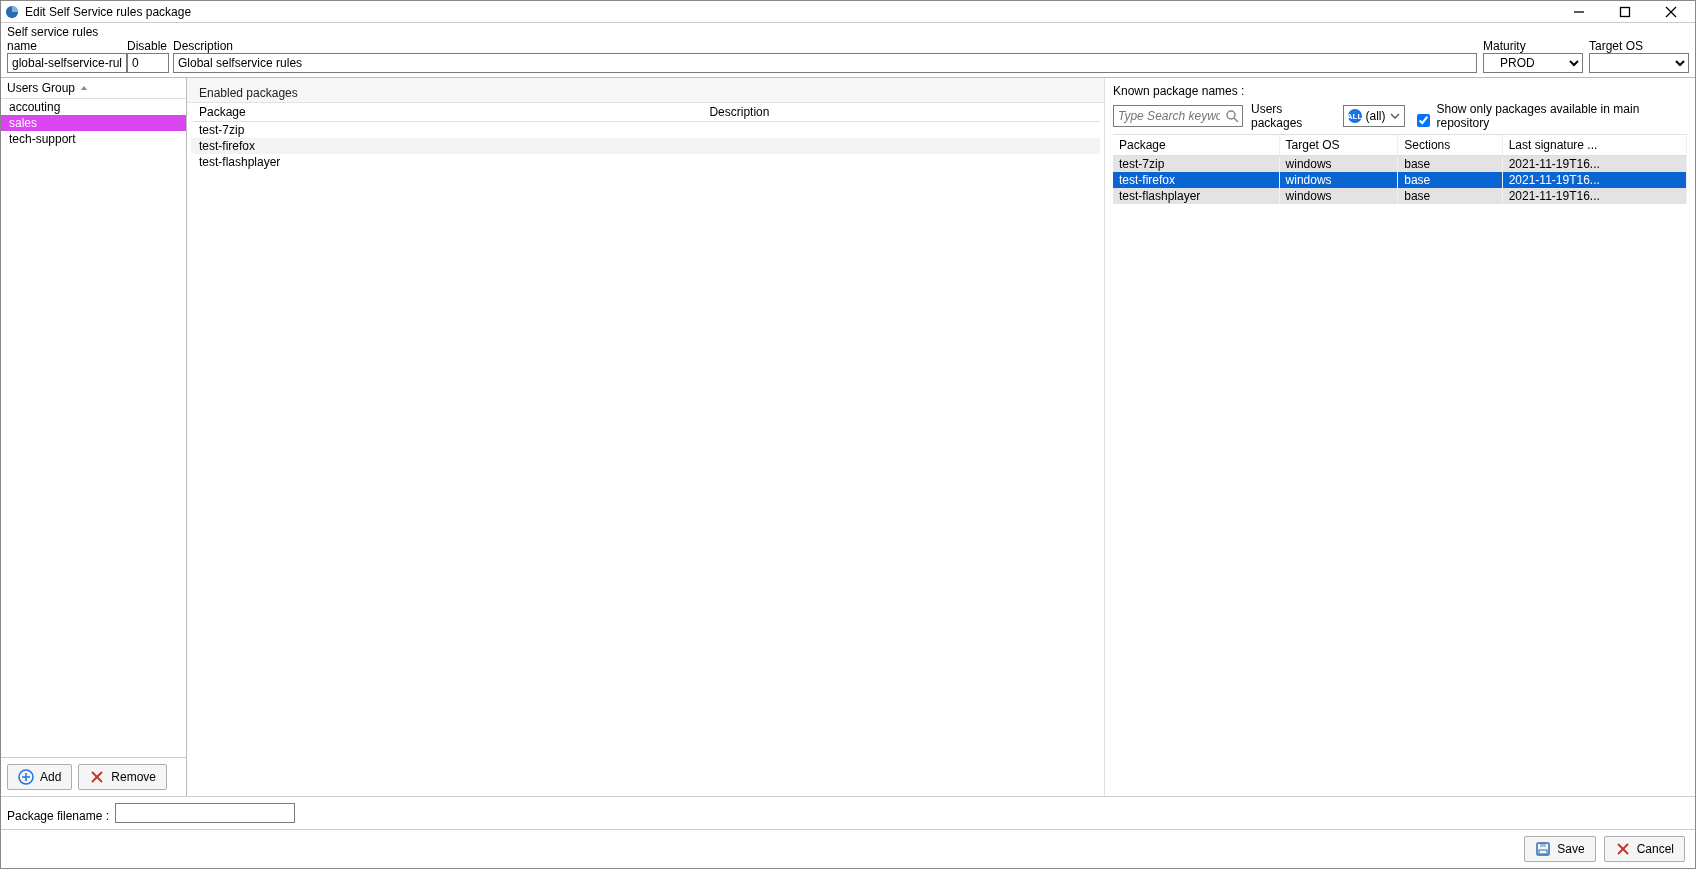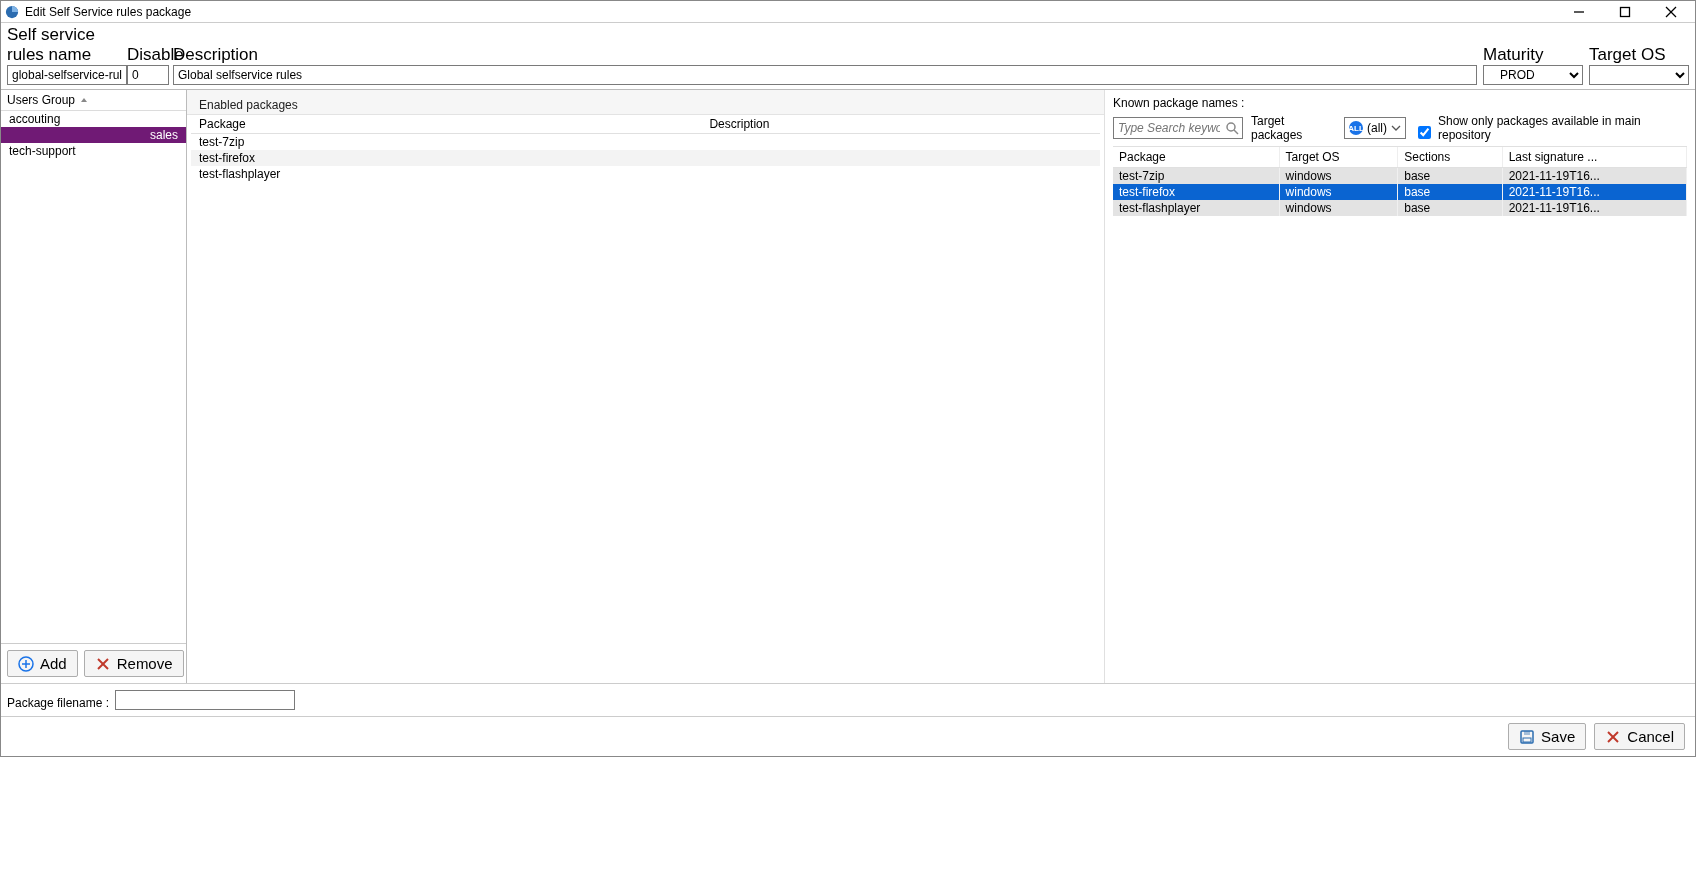--- a/index.html
+++ b/index.html
@@ -6,21 +6,21 @@
   body {
     margin: 0;
     font-family: "Segoe UI", Tahoma, sans-serif;
     font-size: 12px;
     color: #000;
     background: #fff;
     overflow: hidden;
   }
   .window {
     width: 1696px;
-    height: 757px;
+    height: 869px;
     display: flex;
     flex-direction: column;
     border: 1px solid #888;
     background: #fff;
   }
   
   .titlebar {
     height: 22px;
     display: flex;
     align-items: center;
@@ -35,21 +35,21 @@
   .win-btn { width: 28px; height: 18px; display:flex; align-items:center; justify-content:center; }
 
   
   .header-row {
     display: flex;
     align-items: flex-end;
     padding: 2px 6px 4px 6px;
     gap: 0;
   }
   .field-group { display:flex; flex-direction:column; }
-  .field-label { font-size: 17px; padding-bottom: 0px; }
+  .field-label { font-size: 12px; padding-bottom: 0px; }
   .hd-input, .hd-select {
     border: 1px solid #7a7a7a;
     height: 20px;
     padding: 1px 4px;
     font-family: inherit;
     font-size: 12px;
     background:#fff;
   }
   .group-name { width: 120px; }
   .group-version { width: 42px; }
@@ -62,26 +62,26 @@
   .main { flex:1; display:flex; overflow:hidden; border-top:1px solid #bbb; }
   .left-pane { width: 186px; display:flex; flex-direction:column; border-right:1px solid #bbb; }
   .users-header {
     padding: 3px 6px;
     border-bottom: 1px solid #dcdcdc;
     display:flex; align-items:center; gap:4px;
     background:#fff;
   }
   .users-list { flex:1; overflow:auto; }
   .users-list .item { padding: 1px 8px; cursor:default; }
-  .users-list .item.selected { background:#701a75; color:#fff;text-align:right; }
+  .users-list .item.selected { background:#d946ef; color:#fff; }
   .left-btnbar { display:flex; gap:6px; padding:6px; border-top:1px solid #ccc; }
   .btn {
     display:inline-flex; align-items:center; gap:6px;
     border:1px solid #adadad; background:#f5f5f5;
-    padding:4px 10px; font-size:15px; cursor:default;
+    padding:4px 10px; font-size:12px; cursor:default;
     border-radius:2px;
   }
 
   
   .center-right { flex:1; display:flex; flex-direction:column; }
   .cr-top { flex:1; display:flex; overflow:hidden; }
   .enabled-pane { flex:1; display:flex; flex-direction:column; border-right:1px solid #e0e0e0; }
   .pane-title { padding:8px 12px 2px 12px; color:#222; background:#f6f6f6; border-bottom:1px solid #e3e3e3; }
   .table { width:100%; border-collapse:collapse; font-size:12px; }
   .table th { text-align:left; font-weight:normal; padding:2px 8px; background:#fff; border-bottom:1px solid #e0e0e0; }
@@ -252,21 +252,21 @@
         <div class="known-pane">
           <div class="known-top-label">Known package names :</div>
           <div class="known-controls">
             <div class="search-wrap">
               <input class="search-input" placeholder="Type Search keywords" style="">
               <svg class="search-icon-pos" width="14" height="14" viewBox="0 0 14 14">
                   <circle cx="6" cy="6" r="4" fill="none" stroke="#888" stroke-width="1.5"></circle>
                   <line x1="9" y1="9" x2="13" y2="13" stroke="#888" stroke-width="1.5"></line>
                 </svg>
             </div>
-            <span class="filter-label">Target packages</span>
+            <span class="filter-label">Users packages</span>
             <div class="filter-select">
               <span class="blueblob">ALL</span>
               <span>(all)</span>
               <svg class="chev" width="10" height="10" viewBox="0 0 10 10">
                   <path d="M1 3 L5 7 L9 3" fill="none" stroke="#555" stroke-width="1.3"></path>
                 </svg>
             </div>
             <label class="chk-row">
               <input type="checkbox" id="show-repo-chk" checked="" style="">
               <span>Show only packages available in main repository</span>

